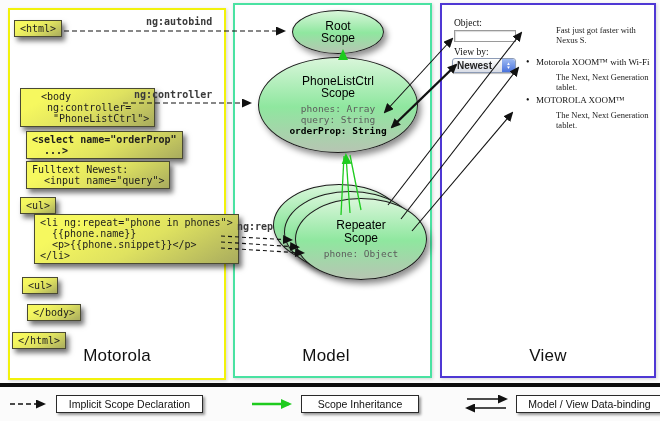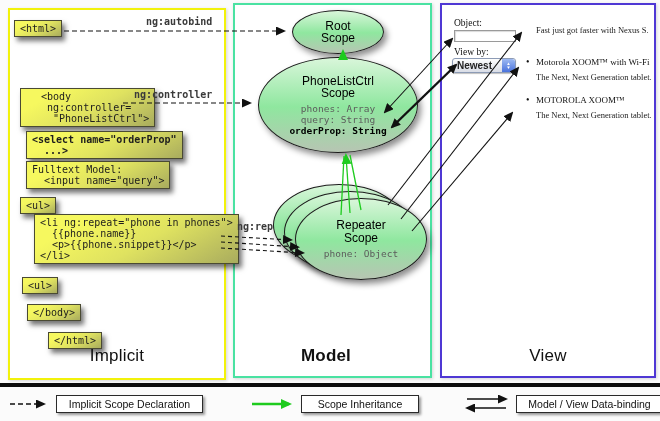--- a/index.html
+++ b/index.html
@@ -34,60 +34,60 @@
   .view-label{position:absolute;font-size:9.5px;color:#111;}
   .search-input{position:absolute;width:56px;height:10px;border:1px solid #9a9a9a;background:#fff;box-shadow:inset 1px 1px 1px rgba(0,0,0,0.15);font-size:8px;padding:0 2px;}
   .sort-select{position:absolute;width:62px;height:13px;border:1px solid #8d9bb5;border-radius:3px;
     background:linear-gradient(180deg,#fefefe,#d9dde6);display:flex;align-items:center;box-shadow:0 1px 1px rgba(0,0,0,0.25);}
   .sort-select .val{flex:1;font-size:10px;font-weight:bold;color:#222;padding-left:4px;line-height:12px;}
   .sort-select .stepper{width:13px;height:13px;border-radius:0 3px 3px 0;background:linear-gradient(180deg,#9db9f2,#4a73dd);
     display:flex;flex-direction:column;align-items:center;justify-content:center;color:#fff;font-size:4.5px;line-height:4px;}
   .view-item{position:absolute;left:536px;width:118px;}
   .view-item .vi-title{font-size:9px;color:#111;position:relative;}
   .view-item .vi-title::before{content:"•";position:absolute;left:-10px;top:-1px;font-size:10px;}
-  .view-item .vi-desc{font-size:8.5px;color:#222;margin-top:5px;}
+  .view-item .vi-desc{font-size:8.5px;color:#222;margin-top:5px;margin-left:20px;}
 
   
   .sep{position:absolute;left:0;top:383px;width:660px;height:3.5px;background:#0c0c0c;}
   .legend-box{position:absolute;top:395px;height:16px;border:1px solid #2a2a2a;background:#fff;
     box-shadow:1.5px 2px 2.5px rgba(0,0,0,0.4);display:flex;align-items:center;justify-content:center;
     font-size:10.5px;color:#111;padding:0 4px;}
 
   svg.overlay{position:absolute;left:0;top:0;pointer-events:none;}
 </style>
 </head>
 <body>
 
 <div class="stage">
 
   <div class="panel" style="left:8px;top:8px;width:214px;height:368px;border-color:#f2f20a;"></div>
   <div class="panel" style="left:233px;top:3px;width:195px;height:371px;border-color:#4ae2a2;"></div>
   <div class="panel" style="left:440px;top:3px;width:212px;height:371px;border-color:#4f38d4;"></div>
 
-  <div class="panel-label" style="left:8px;top:346px;width:218px;">Implicit</div>
-  <div class="panel-label" style="left:233px;top:346px;width:186px;font-weight:bold;">Model</div>
+  <div class="panel-label" style="left:8px;top:346px;width:218px;">Motorola</div>
+  <div class="panel-label" style="left:233px;top:346px;width:186px;">Model</div>
   <div class="panel-label" style="left:440px;top:346px;width:216px;">View</div>
 
   <div class="code-box" style="left:14px;top:20px;">
     <div class="cl">&lt;html&gt;</div>
   </div>
 
   <div class="code-box" style="left:20px;top:88px;padding-left:20px;">
     <div class="cl">&lt;body</div>
     <div class="cl"> ng:controller=</div>
     <div class="cl">  "PhoneListCtrl"&gt;</div>
   </div>
 
   <div class="code-box bold" style="left:26px;top:131px;">
     <div class="cl">&lt;select name="orderProp"</div>
     <div class="cl">  ...&gt;</div>
   </div>
 
   <div class="code-box" style="left:26px;top:161px;">
-    <div class="cl">Fulltext Model:</div>
+    <div class="cl">Fulltext Newest:</div>
     <div class="cl">  &lt;input name="query"&gt;</div>
   </div>
 
   <div class="code-box" style="left:20px;top:197px;">
     <div class="cl">&lt;ul&gt;</div>
   </div>
 
   <div class="code-box" style="left:34px;top:214px;">
     <div class="cl">&lt;li ng:repeat="phone in phones"&gt;</div>
     <div class="cl">  {{phone.name}}</div>
@@ -96,21 +96,21 @@
   </div>
 
   <div class="code-box" style="left:22px;top:277px;">
     <div class="cl">&lt;ul&gt;</div>
   </div>
 
   <div class="code-box" style="left:27px;top:304px;">
     <div class="cl">&lt;/body&gt;</div>
   </div>
 
-  <div class="code-box" style="left:12px;top:332px;margin-left:36px;">
+  <div class="code-box" style="left:12px;top:332px;">
     <div class="cl">&lt;/html&gt;</div>
   </div>
 
   <div class="anno" style="left:146px;top:16px;">ng:autobind</div>
   <div class="anno" style="left:134px;top:89px;">ng:controller</div>
   <div class="anno" style="left:237px;top:221px;">ng:repeat</div>
 
   <div class="scope" style="left:292px;top:10px;width:90px;height:42px;">
     <div class="scope-title">Root</div>
     <div class="scope-title">Scope</div>

